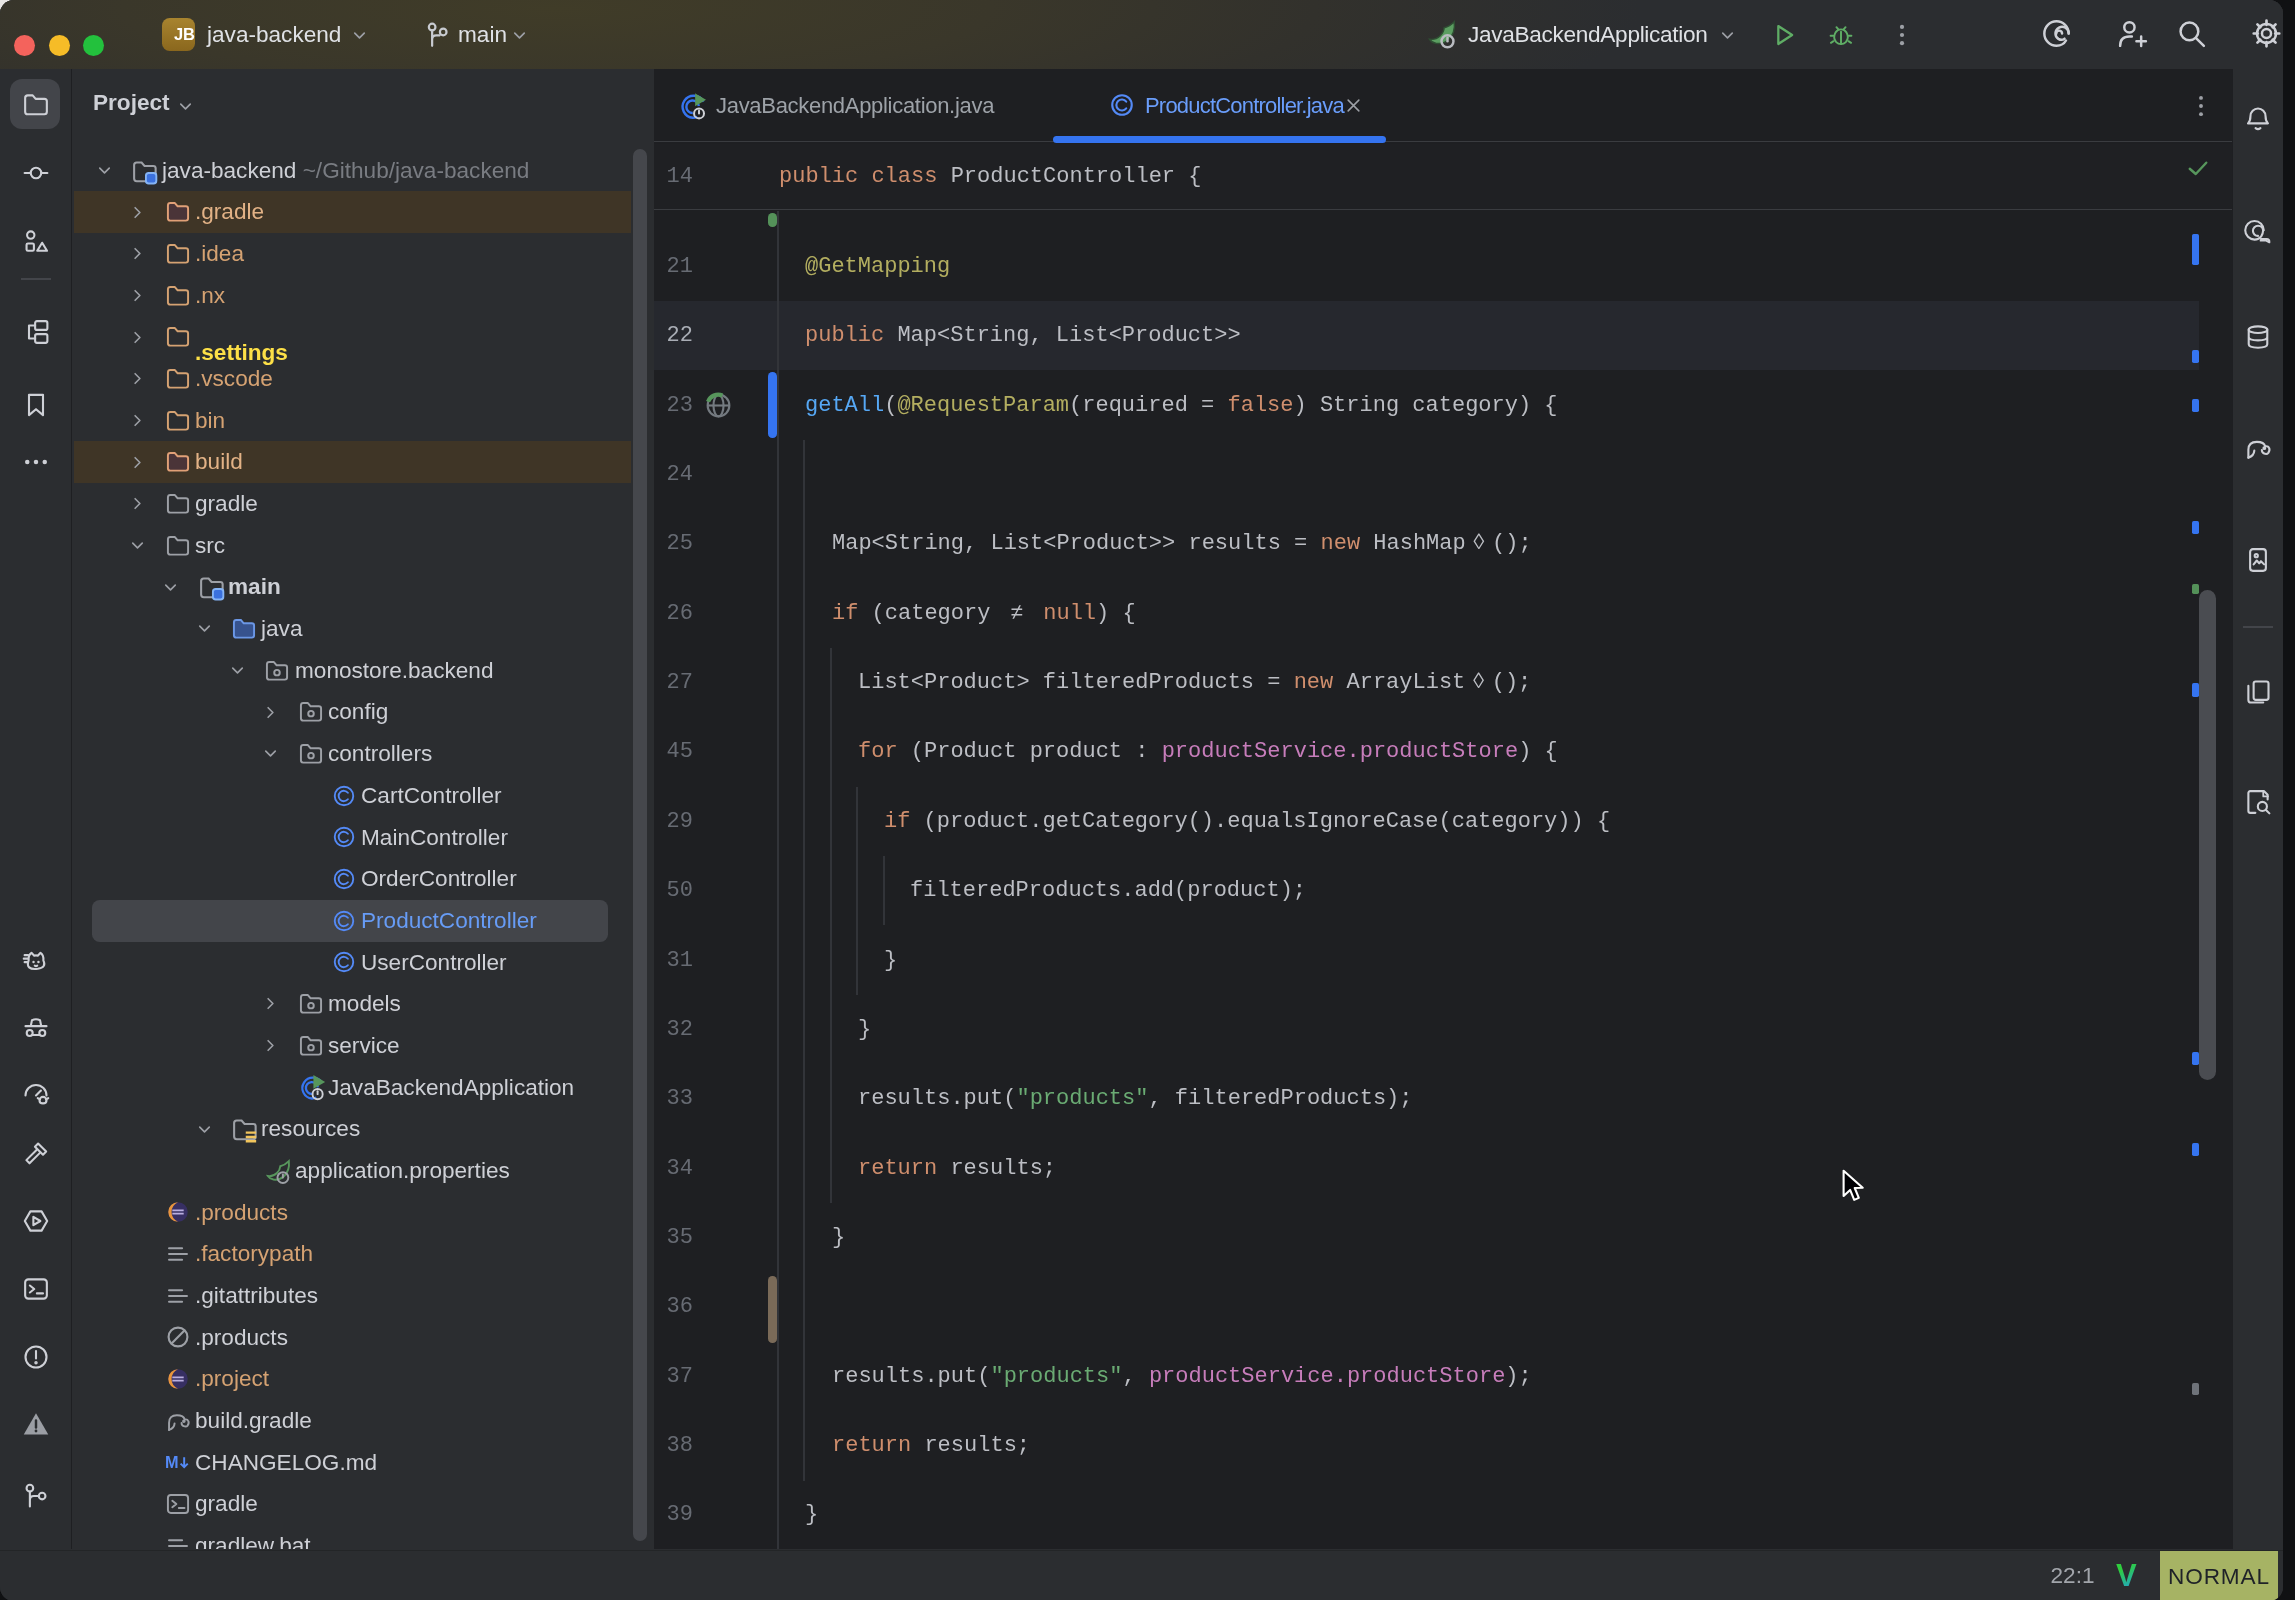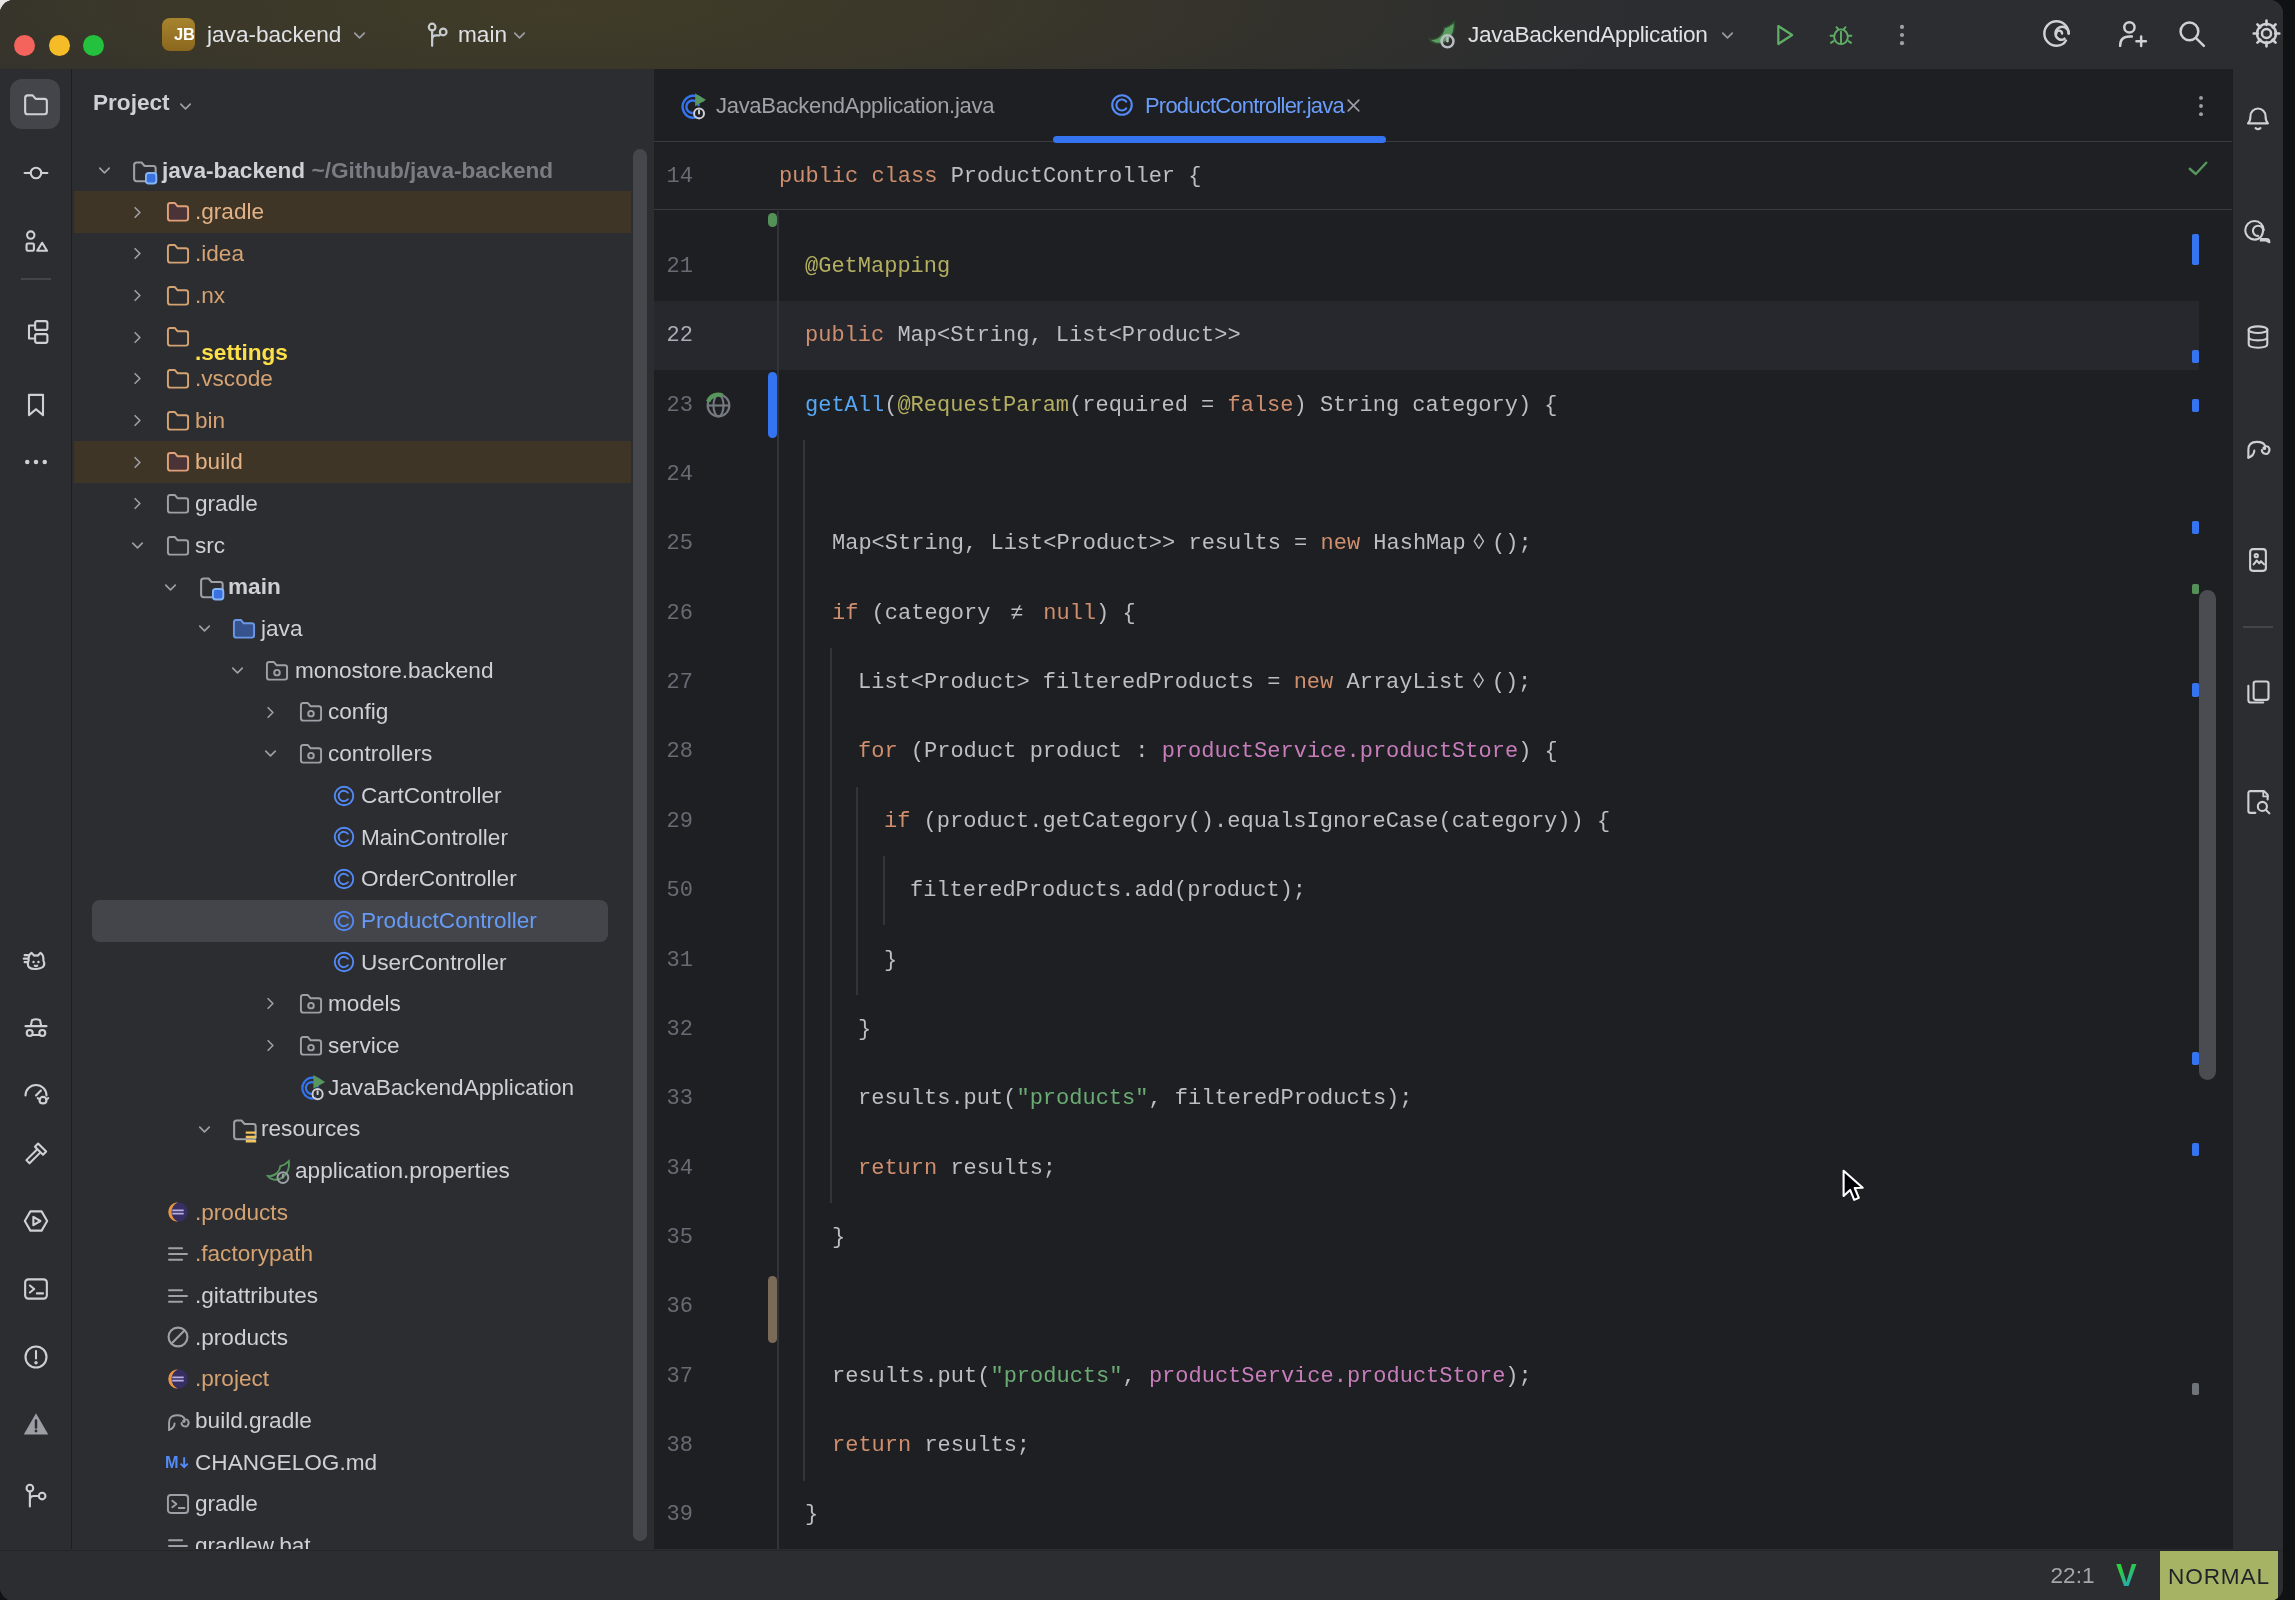--- a/index.html
+++ b/index.html
@@ -184,21 +184,21 @@
         <svg class="abs" style="left:102px;top:28px" width="19" height="19" viewBox="0 0 16 16" fill="none" stroke="#9da0a6" stroke-width="1.4" stroke-linecap="round" stroke-linejoin="round">
           <path d="M4 6 l4 4 l4 -4"></path>
         </svg>
         <svg class="tchev" style="left:21px;top:92px" width="19" height="19" viewBox="0 0 16 16" fill="none" stroke="#9da0a6" stroke-width="1.4" stroke-linecap="round" stroke-linejoin="round">
           <path d="M4 6 l4 4 l4 -4"></path>
         </svg>
         <div class="ticon" style="left:57px;top:89px"><svg width="29.5" height="28" viewBox="0 0 17 16" fill="none">
             <path d="M1.8 4 q0 -1.5 1.5 -1.5 h2.8 l1.7 2 h5 q1.4 0 1.4 1.4 v6 q0 1.4 -1.4 1.4 h-9.5 q-1.5 0 -1.5 -1.5 z" stroke="#9da0a6" stroke-width="1.2"></path>
             <rect x="8.6" y="8.6" width="6" height="6" rx="1.6" fill="#3b71de" stroke="#85b4f5" stroke-width="1.1"></rect>
           </svg></div>
-        <div class="trow" style="left:88px;top:81px;color:#ced0d6;font-weight:bold">java-backend <span style="color:#797c82">~/Github/java-backend</span></div>
+        <div class="trow" style="left:88px;top:81px;color:#ced0d6;font-weight:normal">java-backend <span style="color:#797c82">~/Github/java-backend</span></div>
         <div class="hlrow" style="top:122px"></div>
         <svg class="tchev" style="left:54px;top:134px" width="19" height="19" viewBox="0 0 16 16" fill="none" stroke="#9da0a6" stroke-width="1.4" stroke-linecap="round" stroke-linejoin="round">
           <path d="M6 4 l4 4 l-4 4"></path>
         </svg>
         <div class="ticon" style="left:91px;top:130px"><svg width="26" height="26" viewBox="0 0 16 16" fill="#4a3438" stroke="#e0a077" stroke-width="1.2" stroke-linejoin="round">
             <path d="M1.8 4 q0 -1.5 1.5 -1.5 h2.8 l1.7 2 h5 q1.4 0 1.4 1.4 v6 q0 1.4 -1.4 1.4 h-9.5 q-1.5 0 -1.5 -1.5 z"></path>
           </svg></div>
         <div class="trow" style="left:121px;top:122px;color:#e2b286;font-weight:normal">.gradle</div>
         <svg class="tchev" style="left:54px;top:175px" width="19" height="19" viewBox="0 0 16 16" fill="none" stroke="#9da0a6" stroke-width="1.4" stroke-linecap="round" stroke-linejoin="round">
           <path d="M6 4 l4 4 l-4 4"></path>
@@ -461,21 +461,21 @@
           <div class="cline" style="left:151px;top:90px"><span class="kw">public</span> Map&lt;String, List&lt;Product&gt;&gt;</div>
           <div class="lnum" style="top:160px;">23</div>
           <div class="cline" style="left:151px;top:160px"><span class="mth">getAll</span>(<span class="ann">@RequestParam</span>(required = <span class="kw">false</span>) String category) {</div>
           <div class="lnum" style="top:229px;">24</div>
           <div class="lnum" style="top:298px;">25</div>
           <div class="cline" style="left:178px;top:298px">Map&lt;String, List&lt;Product&gt;&gt; results = <span class="kw">new</span> HashMap<span class="lig">◊</span>();</div>
           <div class="lnum" style="top:368px;">26</div>
           <div class="cline" style="left:178px;top:368px"><span class="kw">if</span> (category <span class="lig">≠</span> <span class="kw">null</span>) {</div>
           <div class="lnum" style="top:437px;">27</div>
           <div class="cline" style="left:204px;top:437px">List&lt;Product&gt; filteredProducts = <span class="kw">new</span> ArrayList<span class="lig">◊</span>();</div>
-          <div class="lnum" style="top:506px;">28</div>
+          <div class="lnum" style="top:506px;">45</div>
           <div class="cline" style="left:204px;top:506px"><span class="kw">for</span> (Product product : <span class="fld">productService.productStore</span>) {</div>
           <div class="lnum" style="top:576px;">29</div>
           <div class="cline" style="left:230px;top:576px"><span class="kw">if</span> (product.getCategory().equalsIgnoreCase(category)) {</div>
           <div class="lnum" style="top:645px;">50</div>
           <div class="cline" style="left:256px;top:645px">filteredProducts.add(product);</div>
           <div class="lnum" style="top:715px;">31</div>
           <div class="cline" style="left:230px;top:715px">}</div>
           <div class="lnum" style="top:784px;">32</div>
           <div class="cline" style="left:204px;top:784px">}</div>
           <div class="lnum" style="top:853px;">33</div>

